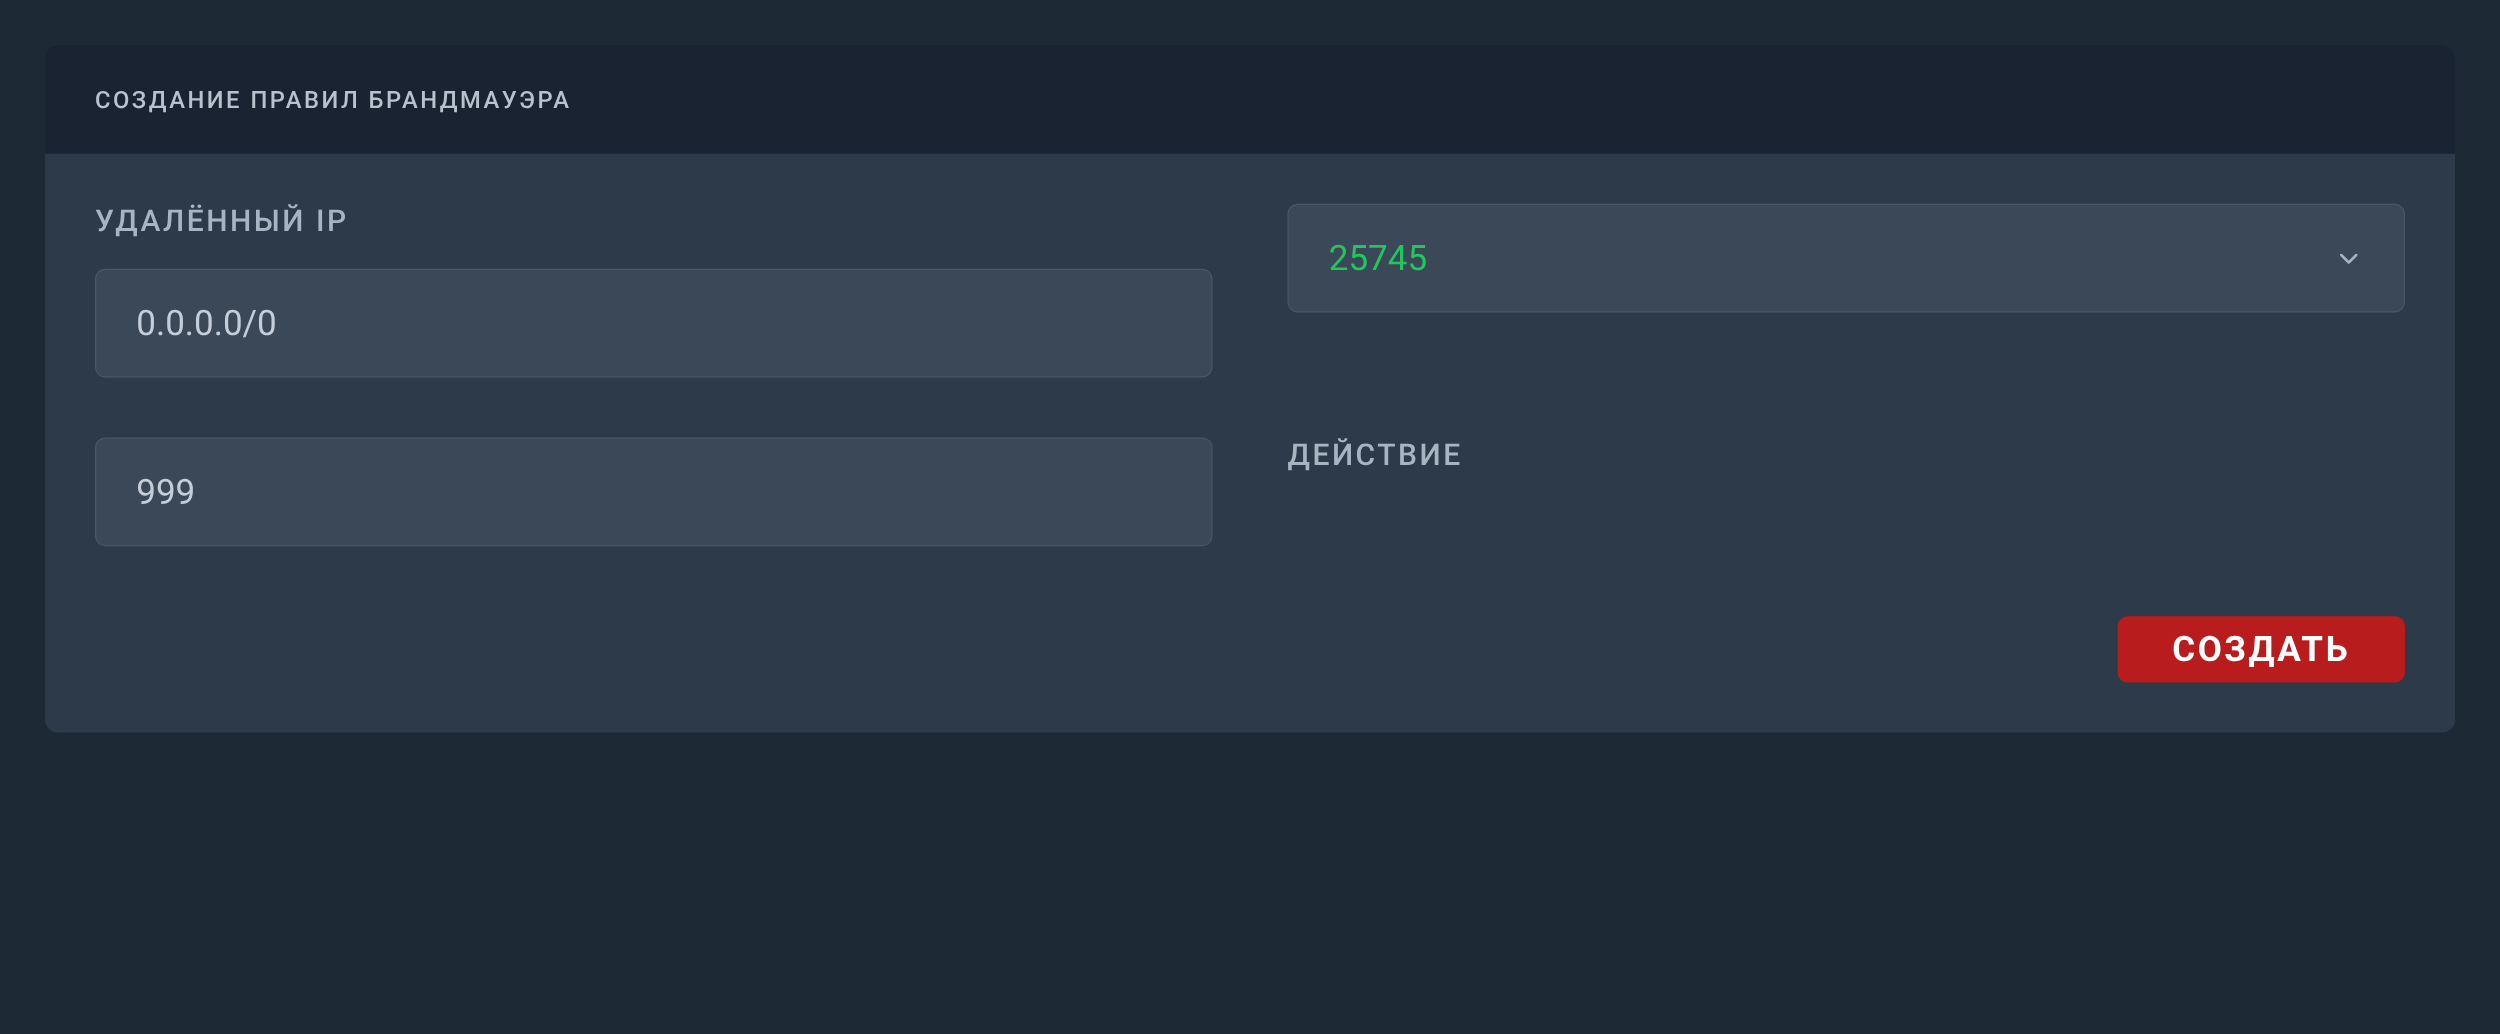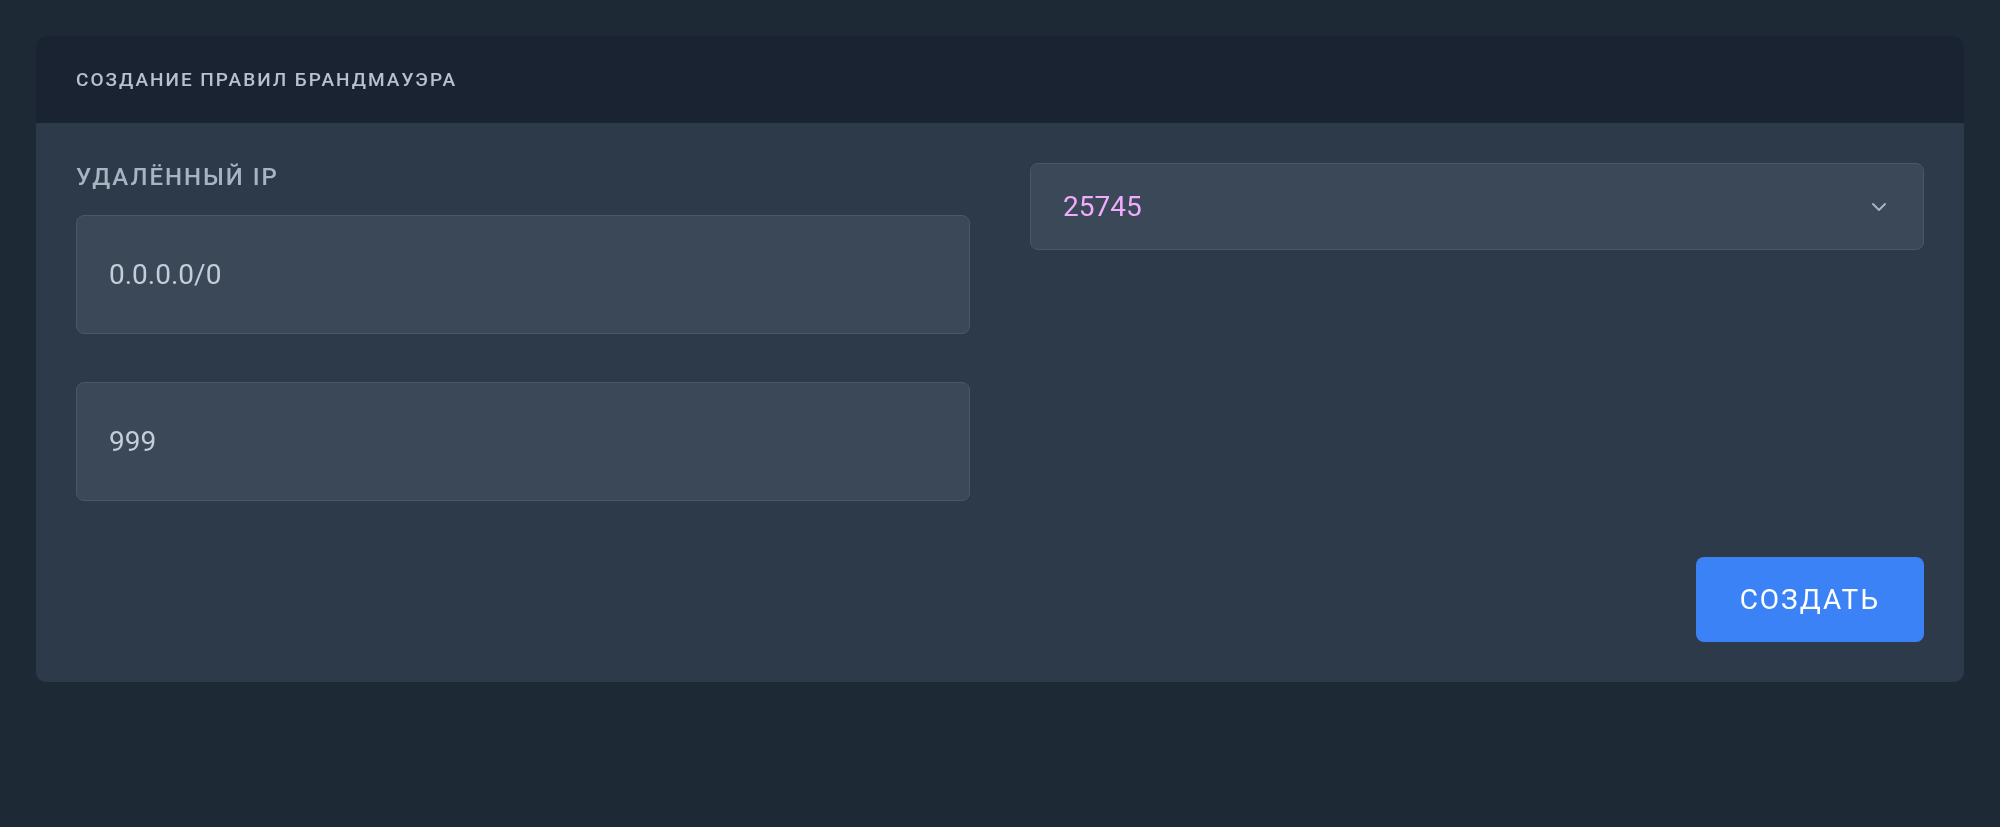--- a/index.html
+++ b/index.html
@@ -49,61 +49,61 @@
       letter-spacing: 2px;
       text-transform: uppercase;
       margin-bottom: 24px;
     }
     .form-input {
       background-color: #3a4857;
       border: 1px solid #4a5766;
       border-radius: 8px;
       color: #c5ced8;
       font-size: 28px;
-      padding: 42px 32px;
+      padding: 26px 32px;
       outline: none;
       font-family: inherit;
     }
     .form-input::placeholder {
       color: #8a96a3;
     }
     .form-select {
       background-color: #3a4857;
       border: 1px solid #4a5766;
       border-radius: 8px;
-      color: #f0abfc;
+      color: #22c55e;
       font-size: 28px;
       padding: 26px 32px;
       outline: none;
       font-family: inherit;
       display: flex;
       justify-content: space-between;
       align-items: center;
       cursor: pointer;
     }
     .chevron-icon {
       width: 24px;
       height: 24px;
       color: #a8b4c0;
     }
     .button-row {
       display: flex;
       justify-content: flex-end;
       margin-top: 56px;
     }
     .btn-primary {
-      background-color: #3b82f6;
+      background-color: #b91c1c;
       border: none;
       border-radius: 8px;
       color: #ffffff;
       font-size: 28px;
-      font-weight: 400;
+      font-weight: 700;
       letter-spacing: 2px;
       text-transform: uppercase;
-      padding: 26px 44px;
+      padding: 10px 44px;
       cursor: pointer;
       font-family: inherit;
     }
   </style>
 </head>
 <body>
 
 <div class="panel">
   <div class="panel-header">
     <h2 class="panel-title">СОЗДАНИЕ ПРАВИЛ БРАНДМАУЭРА</h2>
@@ -123,20 +123,21 @@
             <polyline points="6 9 12 15 18 9"></polyline>
           </svg>
         </div>
       </div>
 
       <div class="form-group">
         <input type="text" class="form-input" value="999" style="">
       </div>
 
       <div class="form-group">
+        <label class="form-label">ДЕЙСТВИЕ</label>
       </div>
 
     </div>
 
     <div class="button-row">
       <button class="btn-primary">СОЗДАТЬ</button>
     </div>
   </div>
 </div>
 

